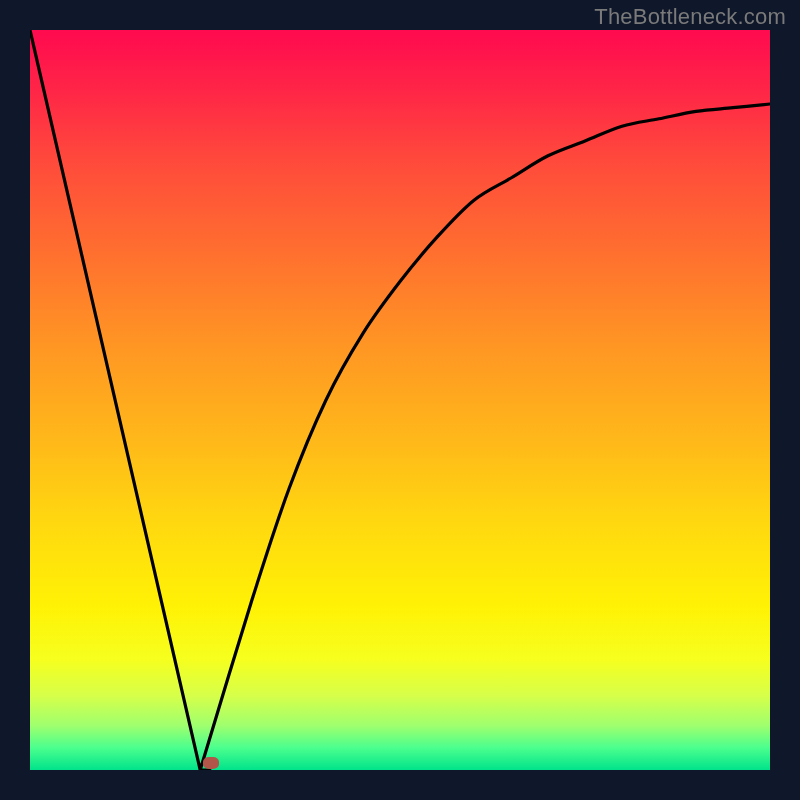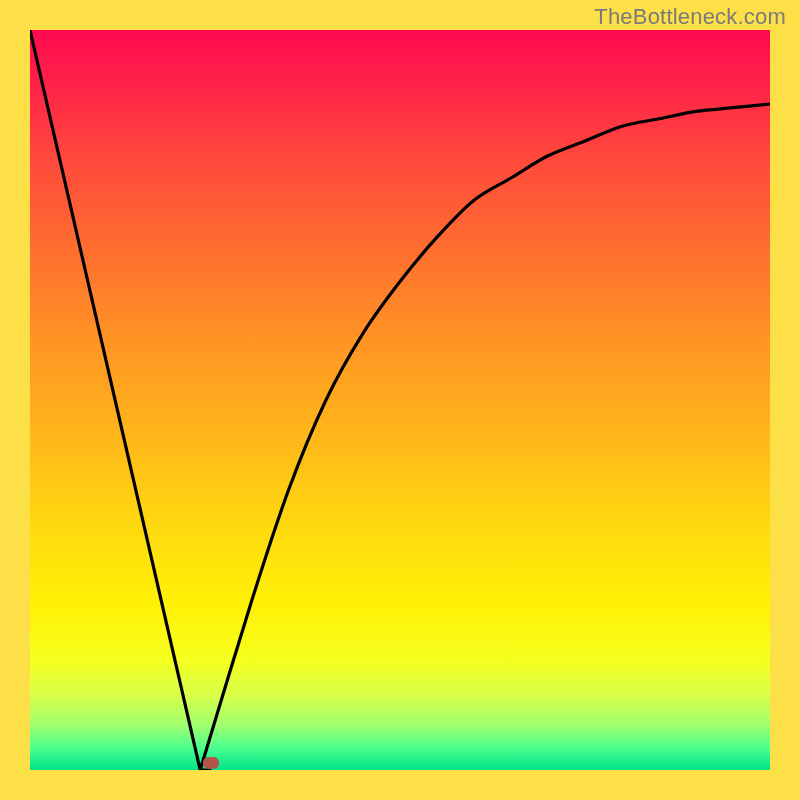--- a/index.html
+++ b/index.html
@@ -8,21 +8,21 @@
     width: 800px;
     height: 800px;
     overflow: hidden;
     background: #000;
     font-family: Arial, Helvetica, sans-serif;
   }
   .frame {
     position: relative;
     width: 800px;
     height: 800px;
-    background: #fde047;
+    background: #0f172a;
   }
   .watermark {
     position: absolute;
     top: 4px;
     right: 14px;
     color: #7a7a7a;
     font-size: 22px;
     font-weight: 500;
     letter-spacing: 0.2px;
     z-index: 10;

